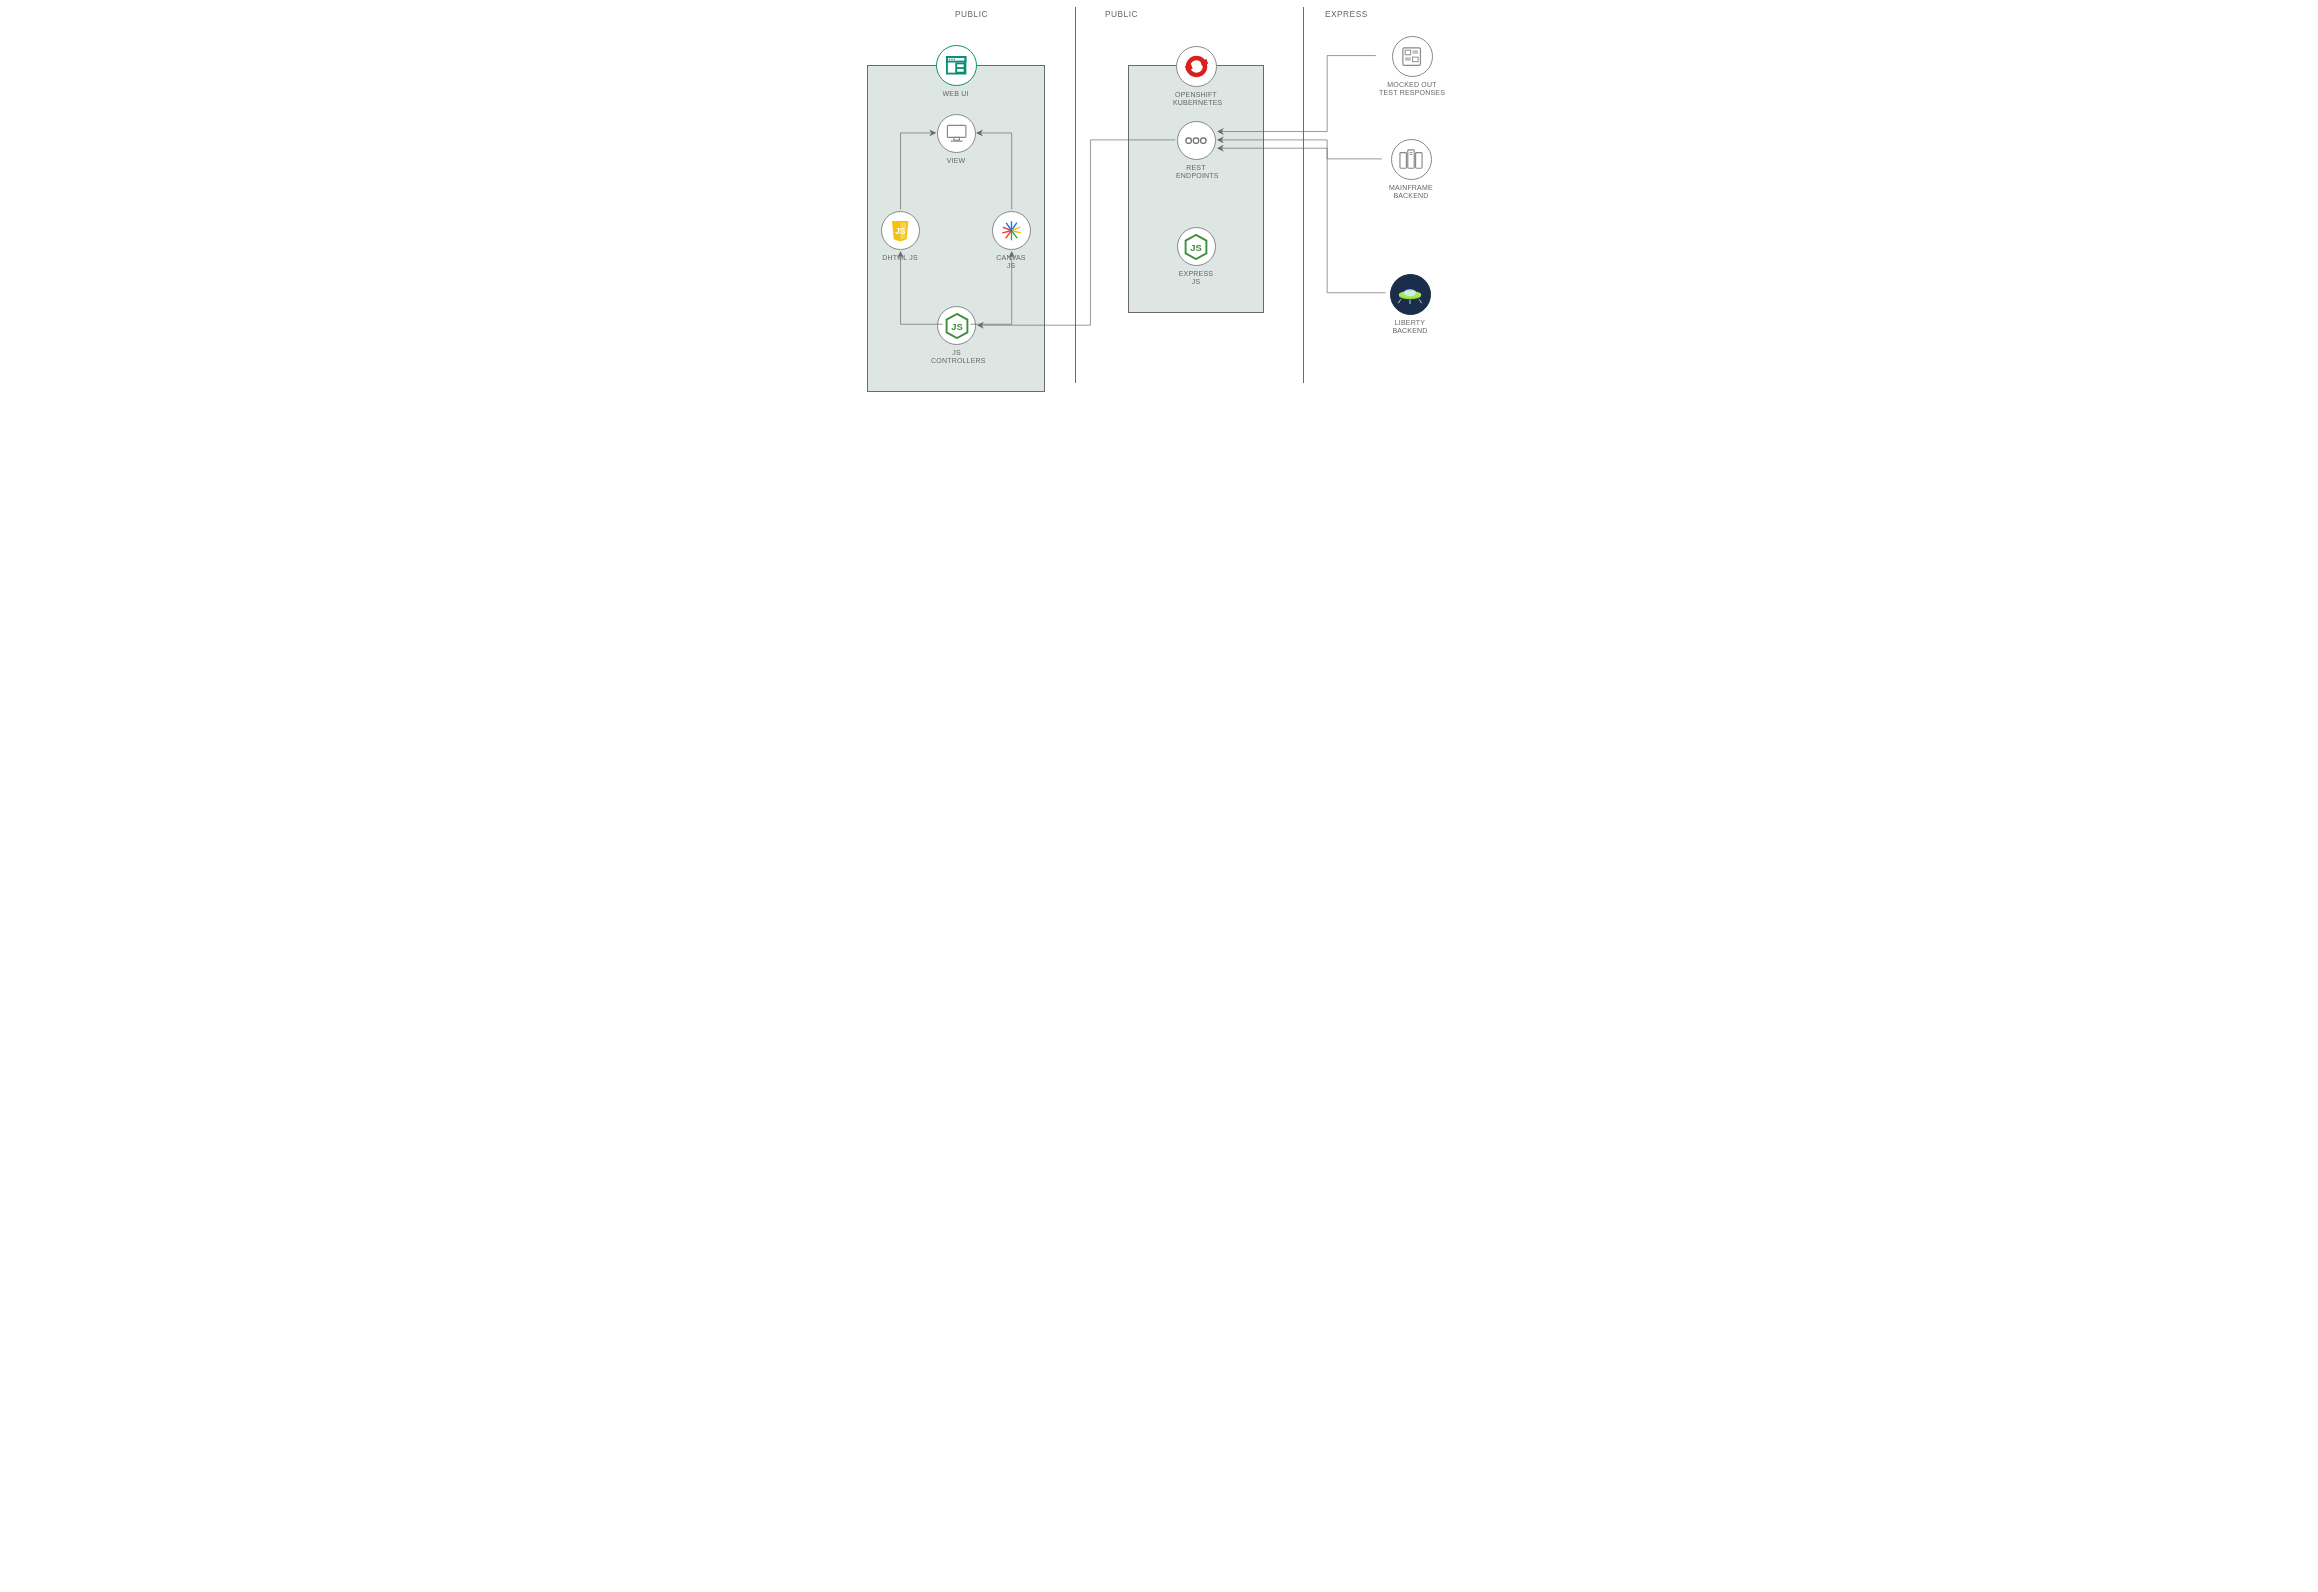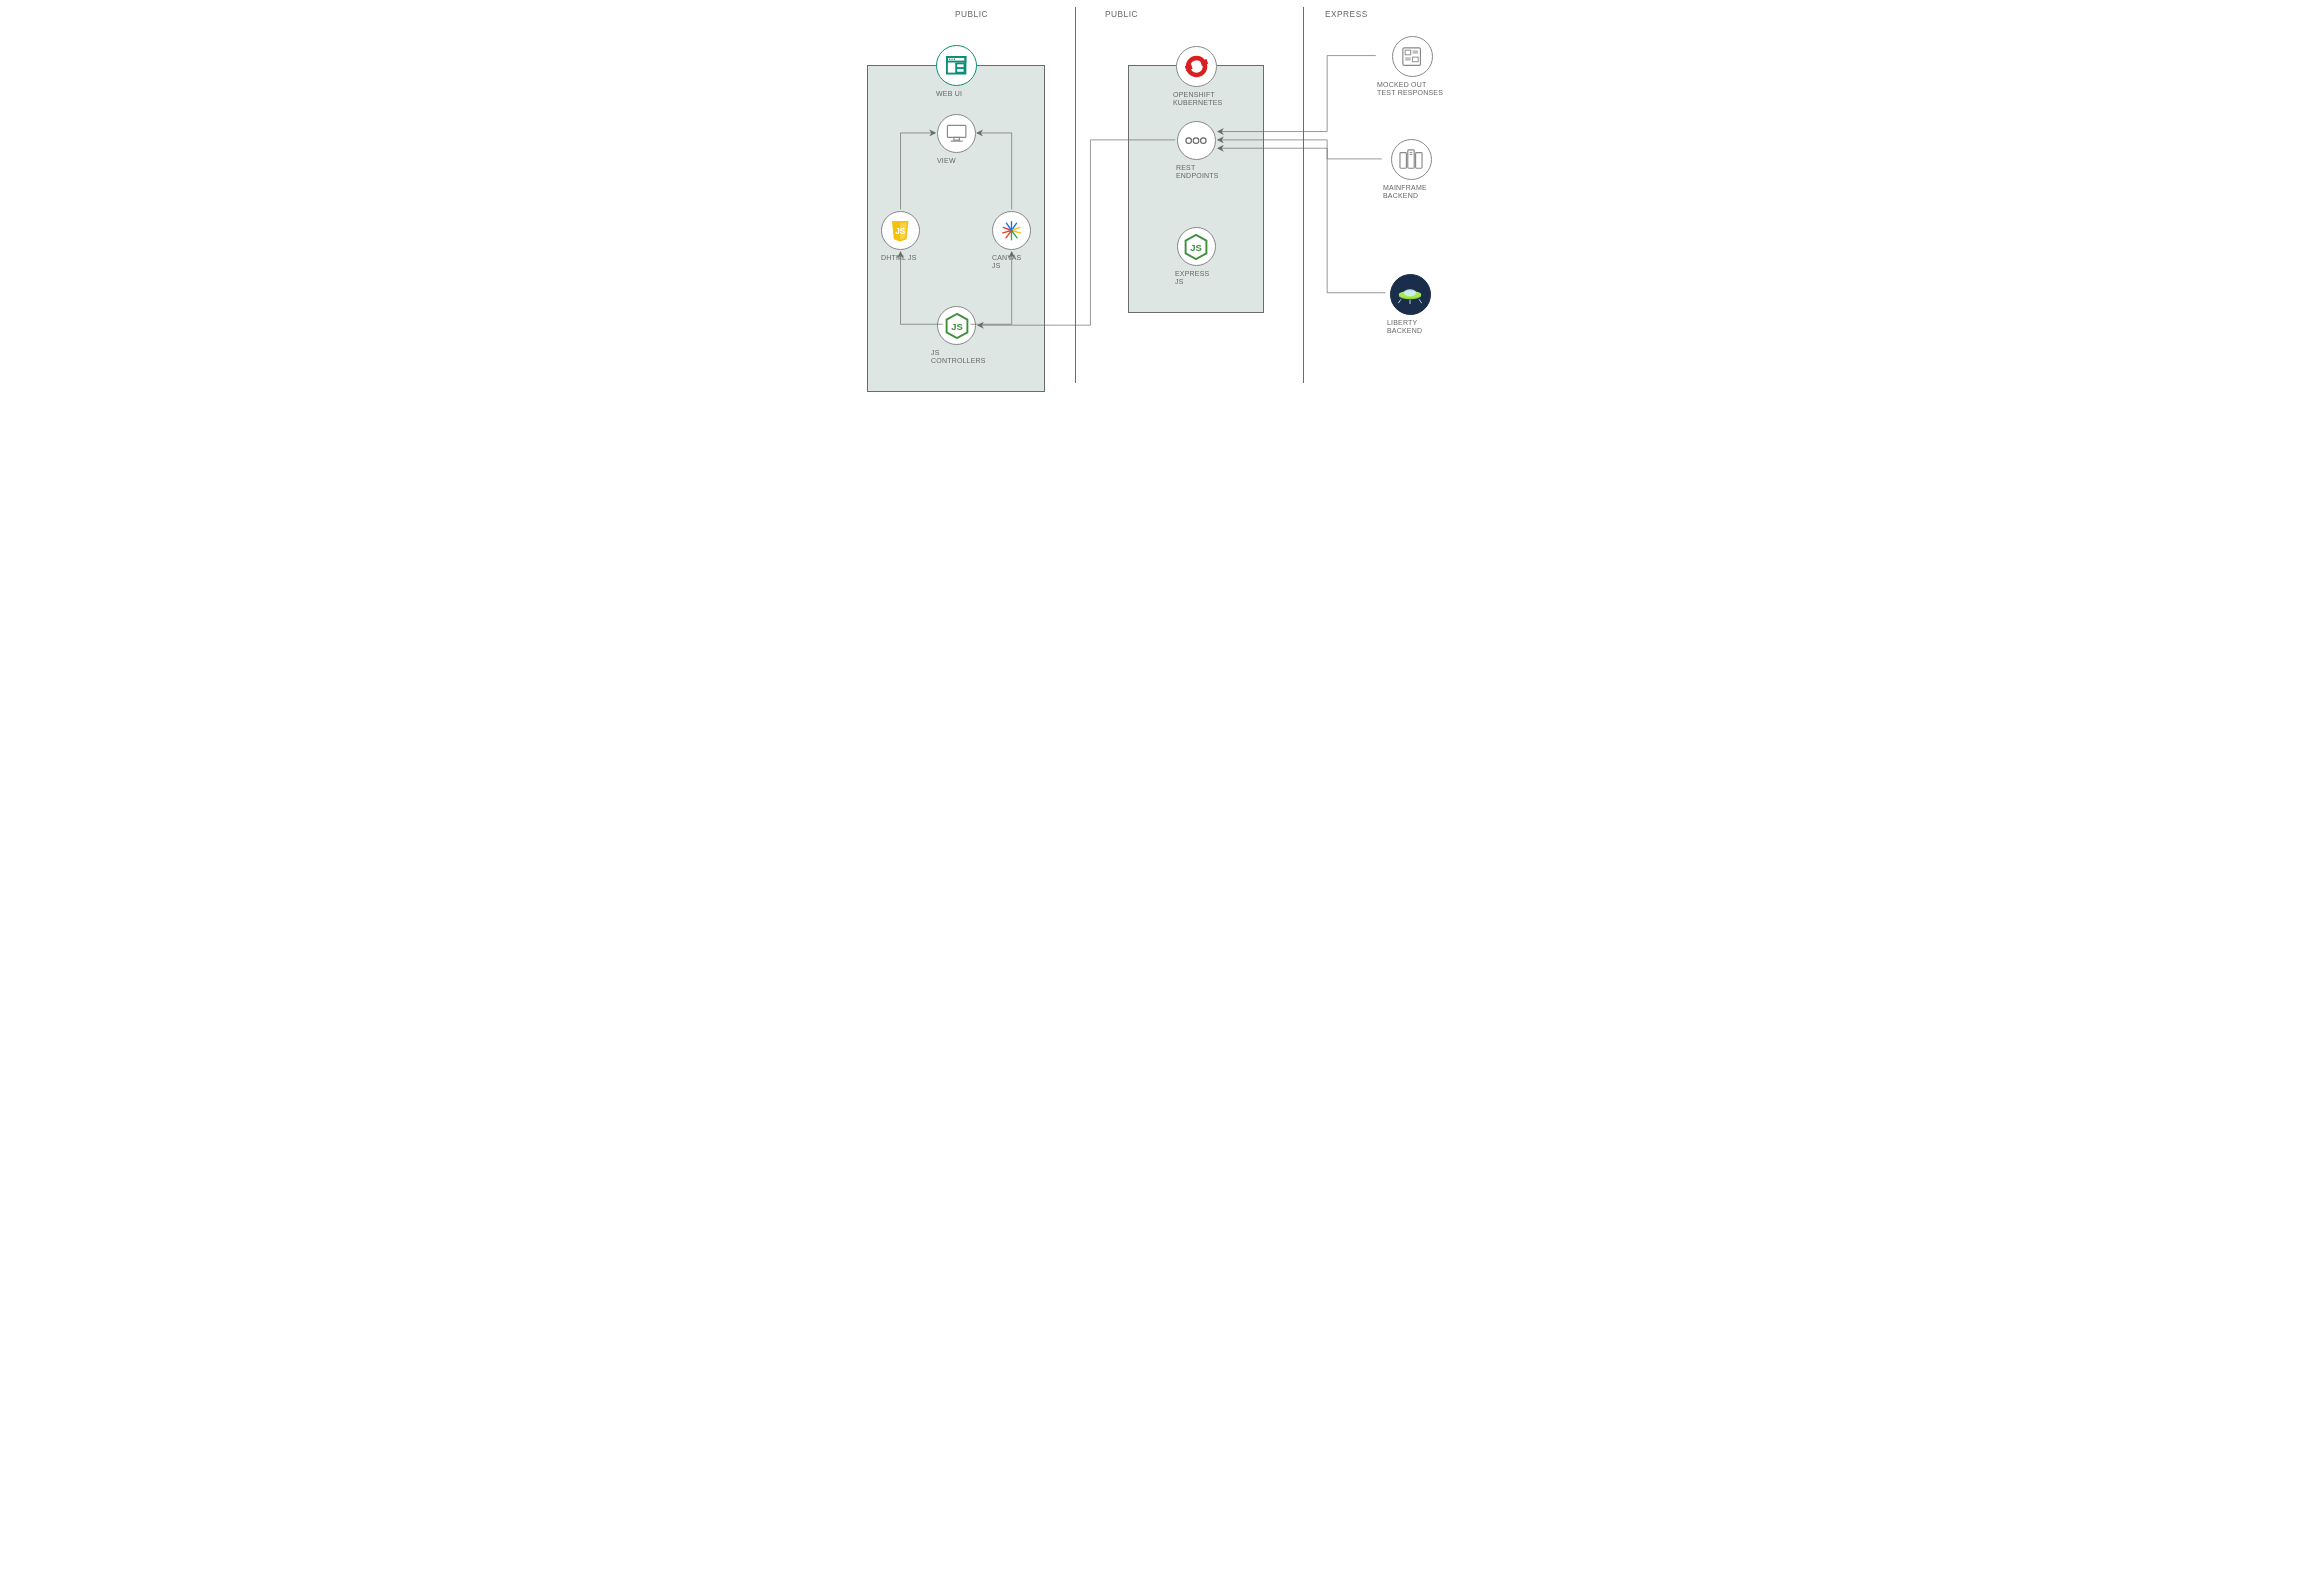--- a/index.html
+++ b/index.html
@@ -1,20 +1,20 @@
 <!DOCTYPE html>
 <html style="font-size:7.4px"><head>
 <meta charset="utf-8">
 <style>
   html,body{margin:0;padding:0;background:#fff;font-family:"Helvetica Neue",Arial,sans-serif;color:#555;}
   .stage{position:relative;width:696px;height:403px;margin:0 auto;}
   .sec-label{position:absolute;font-size:8.3px;letter-spacing:0.5px;color:#666;font-weight:500;}
   .box{position:absolute;background:#dde6e3;border:0.5px solid #6b6b6b;}
   .vline{position:absolute;width:0;border-left:0.5px solid #6b6b6b;}
-  .node{position:absolute;}
+  .node{position:absolute;text-align:center;}
   .ico{width:37px;height:37px;border-radius:50%;background:#fff;border:0.5px solid #888;margin:0 auto;display:flex;align-items:center;justify-content:center;}
   .ico.big{width:39px;height:39px;}
   .lbl{margin-top:3.7px;font-size:7px;letter-spacing:0.2px;color:#666;line-height:1.25;}
   svg.icon{display:block;}
   .conn{position:absolute;overflow:visible;}
   .conn line,.conn polyline{stroke:#6b6b6b;stroke-width:1.5;fill:none;}
   .conn polygon{fill:#6b6b6b;}
 </style>
 </head>
 <body>

